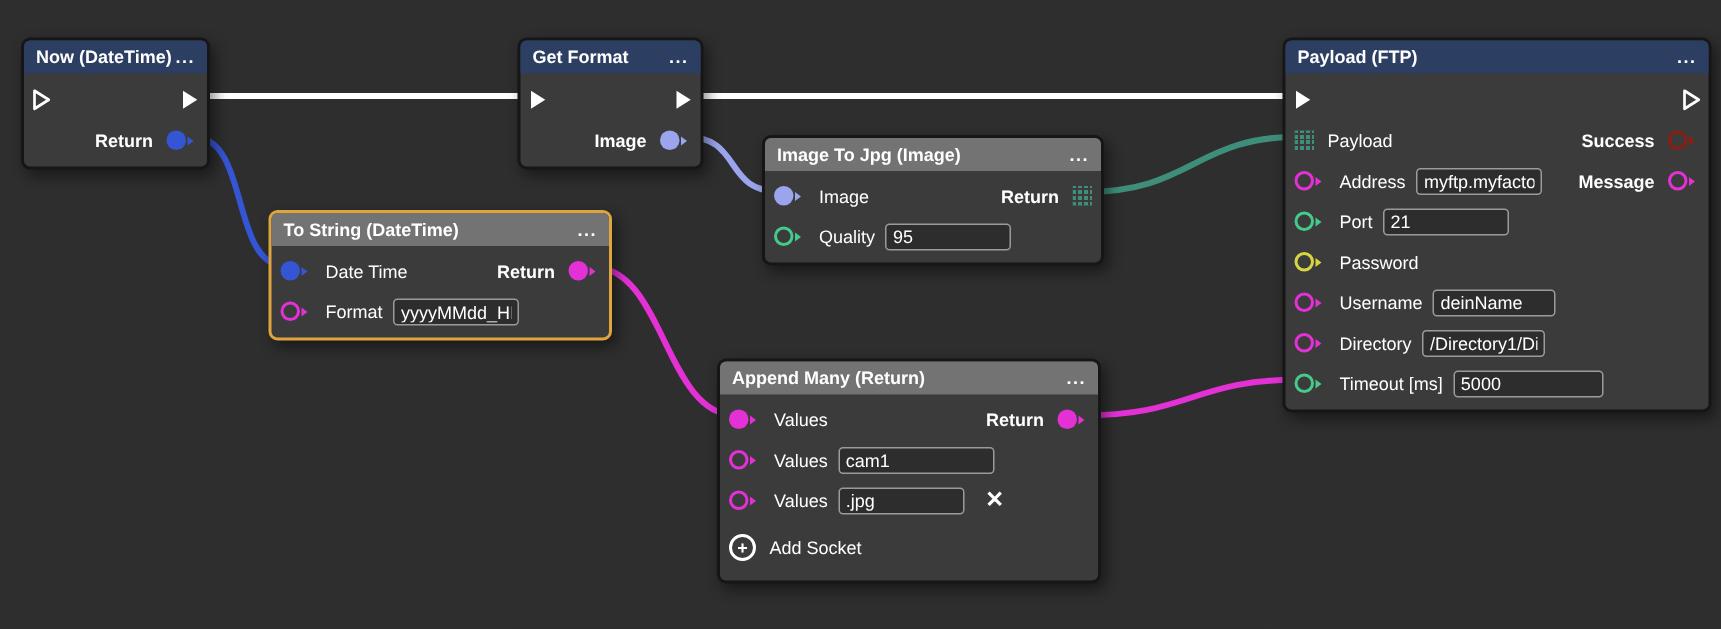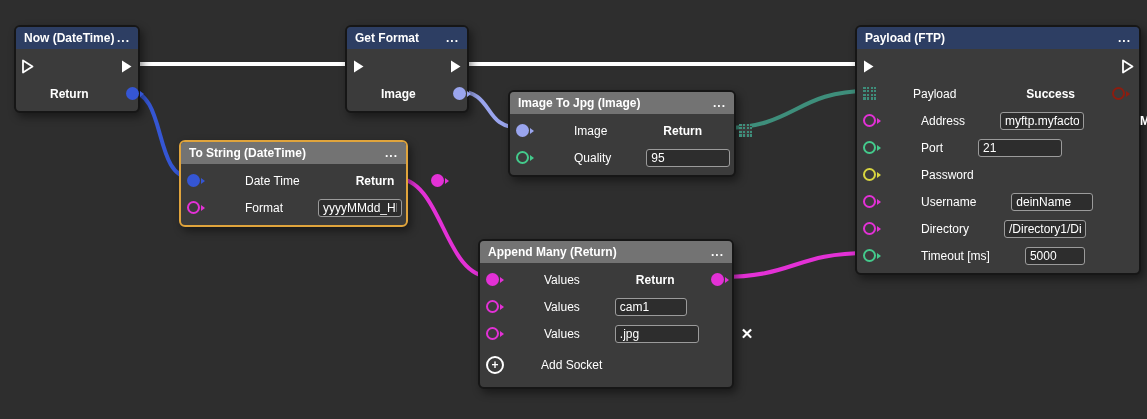--- a/index.html
+++ b/index.html
@@ -7,21 +7,21 @@
   #wires{position:absolute;left:0;top:0;z-index:0;}
   .node{position:absolute;z-index:1;background:#3b3b3b;border:2px solid #161616;border-radius:6px;
         box-shadow:3px 4px 9px rgba(0,0,0,.45);box-sizing:border-box;}
   .node.selected{border-color:#e0a43c;}
   .hdr{height:22px;display:flex;align-items:center;justify-content:space-between;
        padding:0 8px;border-radius:4px 4px 0 0;color:#fff;font-size:12px;font-weight:700;}
   .hdr.blue{background:#2d3e63;}
   .hdr.green{background:#737373;}
   .hdr .menu{font-weight:700;letter-spacing:1px;cursor:pointer;line-height:10px;}
   .body{padding:3px 0 4px 0;}
-  .row{height:27px;display:flex;align-items:center;padding:0 6px;color:#fff;font-size:12px;gap:28px;}
+  .row{height:27px;display:flex;align-items:center;padding:0 6px;color:#fff;font-size:12px;}
   .row.exec{height:28px;justify-content:space-between;padding:0 5px;}
   .row.add{height:36px;}
   .lbl{margin-left:9px;font-weight:400;white-space:nowrap;}
   .olbl{font-weight:600;margin-right:9px;white-space:nowrap;}
   .sp{flex:1;}
   .sock{display:flex;align-items:center;flex:0 0 auto;}
   .sock .c{width:13px;height:13px;border-radius:50%;box-sizing:border-box;}
   .sock .t{width:0;height:0;border:3px solid transparent;border-left-width:4px;margin-left:1px;}
   .gridsock{width:13px;height:13px;flex:0 0 auto;}
   .txt{margin-left:7px;height:18px;box-sizing:border-box;background:#2d2d2d;border:1px solid #9b9b9b;
@@ -175,21 +175,21 @@
             <span class="c" style="background: rgb(227, 49, 214);"></span>
             <span class="t" style="border-left-color: rgb(227, 49, 214);"></span>
           </span>
         </div>
         <div class="row">
           <span class="sock">
             <span class="c" style="border: 2px solid rgb(227, 49, 214);"></span>
             <span class="t" style="border-left-color: rgb(227, 49, 214);"></span>
           </span>
           <span class="lbl">Values</span>
-          <input class="txt" value="cam1" style="width: 72px;">
+          <input class="txt" value="cam1" style="width: 104px;">
         </div>
         <div class="row">
           <span class="sock">
             <span class="c" style="border: 2px solid rgb(227, 49, 214);"></span>
             <span class="t" style="border-left-color: rgb(227, 49, 214);"></span>
           </span>
           <span class="lbl">Values</span>
           <input class="txt" value=".jpg" style="width: 84px;">
           <span class="del">✕</span>
         </div>
@@ -271,17 +271,17 @@
           </span>
           <span class="lbl">Directory</span>
           <input class="txt" value="/Directory1/Dir" style="width: 82px;">
         </div>
         <div class="row">
           <span class="sock">
             <span class="c" style="border: 2px solid rgb(68, 202, 140);"></span>
             <span class="t" style="border-left-color: rgb(68, 202, 140);"></span>
           </span>
           <span class="lbl">Timeout [ms]</span>
-          <input class="txt" value="5000" style="width: 60px;">
+          <input class="txt" value="5000" style="width: 100px;">
         </div>
       </div>
     </div>
   </div>
 
 </body></html>

